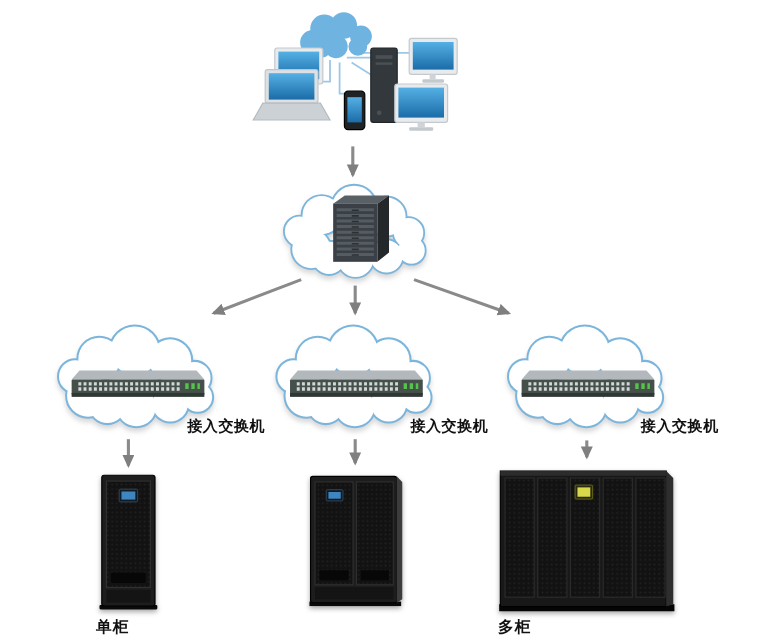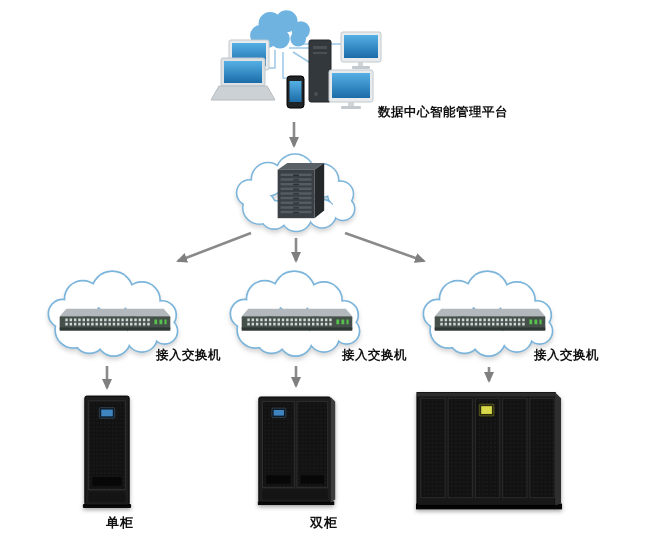--- a/index.html
+++ b/index.html
@@ -1,21 +1,21 @@
 <!DOCTYPE html>
 <html><head>
 <meta charset="utf-8">
 <style>
   * { margin:0; padding:0; box-sizing:border-box; }
   html,body { background:#ffffff; }
   body { font-family:"Liberation Sans", sans-serif; }
   .canvas { position:relative; width:650px; height:535px; background:#ffffff; overflow:hidden; }
   .abs { position:absolute; }
   .lbl { position:absolute; font-weight:bold; color:#111; font-size:12.5px; letter-spacing:0.5px; white-space:nowrap; }
-  .cab-lbl { position:absolute; font-weight:bold; color:#111; font-size:13px; letter-spacing:1px; text-align:right; }
+  .cab-lbl { position:absolute; font-weight:bold; color:#111; font-size:13px; letter-spacing:1px; text-align:left; }
   .cloud-shadow { filter: drop-shadow(0 3px 2px rgba(110,110,110,0.28)); }
   .cab-shadow { filter: drop-shadow(0 2px 2px rgba(0,0,0,0.35)); }
   svg { display:block; }
 </style>
 </head>
 <body>
 
 <div class="canvas">
 
   <svg width="0" height="0" style="position:absolute" aria-hidden="true">
@@ -174,21 +174,20 @@
       <rect x="139" y="33" width="34" height="23" fill="url(#scrGrad)"></rect>
       <rect x="153" y="60" width="5" height="4" fill="#cfd4d8"></rect>
       <rect x="147" y="64" width="18" height="3" rx="1" fill="#c3c9cd"></rect>
 
       <rect x="124" y="68" width="44" height="32" rx="2" fill="#e8ebed" stroke="#c3c9cd"></rect>
       <rect x="127" y="71" width="38" height="25" fill="url(#scrGrad)"></rect>
       <rect x="143" y="100" width="6" height="4" fill="#cfd4d8"></rect>
       <rect x="136" y="104" width="20" height="3" rx="1" fill="#c3c9cd"></rect>
     </svg>
   </div>
-  <div class="lbl" style="left:378px; top:104px">数据中心智能管理平台</div>
 
   <div class="abs" style="left:230px; top:148px; width:135px; height:92px">
     <svg class="cloud-shadow" style="position:absolute; left:0; top:0; width:135px; height:92px">
       <use href="#cloud-outline" width="135" height="92"></use>
     </svg>
     <svg style="position:absolute; left:36px; top:12px; width:64px; height:64px">
       <use href="#sw-stack" width="64" height="64"></use>
     </svg>
   </div>
 
@@ -223,19 +222,19 @@
   <div class="lbl" style="left:534px; top:347px">接入交换机</div>
 
   <svg class="abs cab-shadow" style="left:80px; top:394px; width:54px; height:116px">
     <use href="#cab-single" width="54" height="116"></use>
   </svg>
   <div class="cab-lbl" style="left:80px; top:514px; width:54px">单柜</div>
 
   <svg class="abs cab-shadow" style="left:256px; top:392px; width:82px; height:118px">
     <use href="#cab-double" width="82" height="118"></use>
   </svg>
-  <div class="cab-lbl" style="left:256px; top:514px; width:82px">双柜</div>
 
   <svg class="abs cab-shadow" style="left:415px; top:386px; width:148px; height:126px">
     <use href="#cab-multi" width="148" height="126"></use>
   </svg>
+  <div class="cab-lbl" style="left:415px; top:514px; width:148px">多柜</div>
 
 </div>
 
 </body></html>

